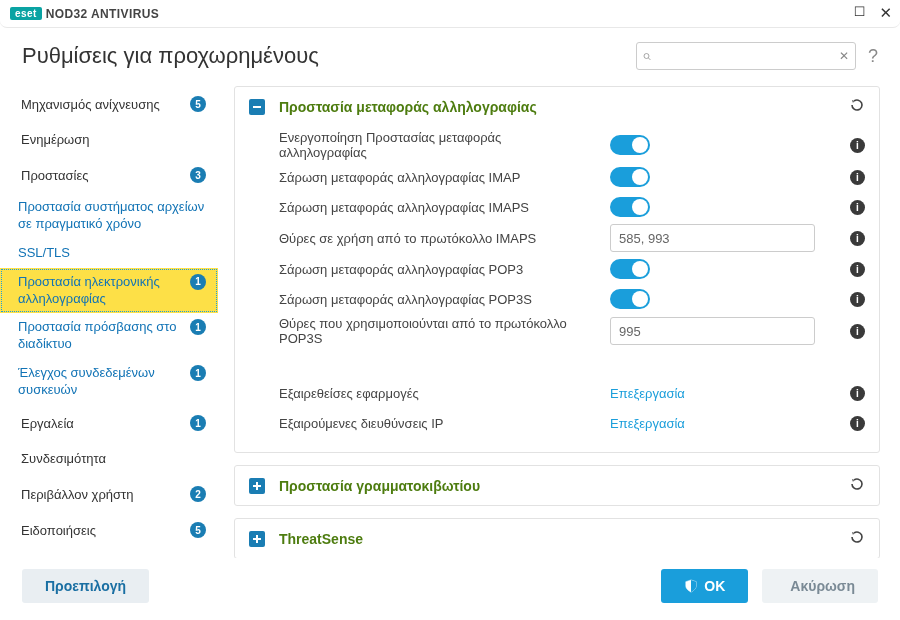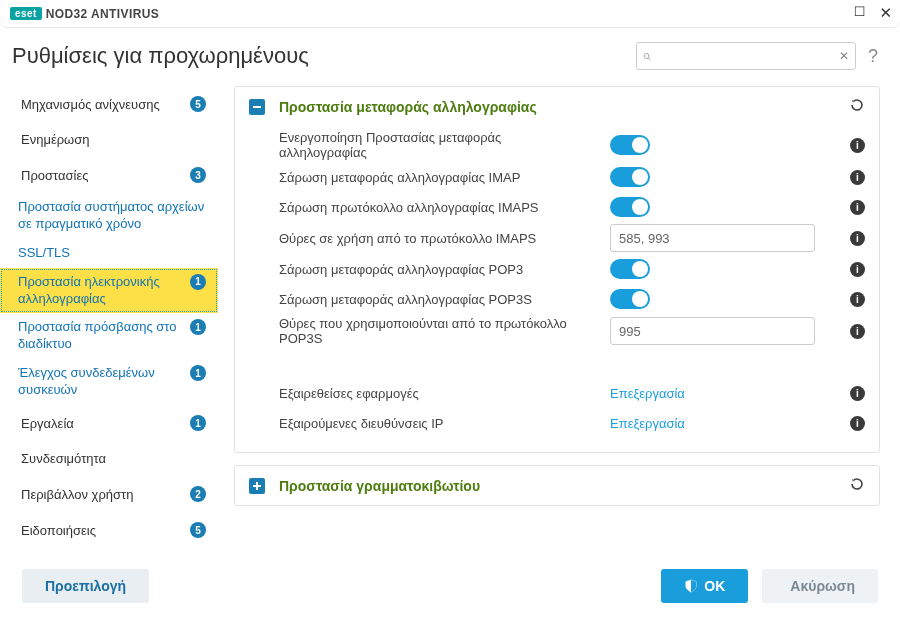--- a/index.html
+++ b/index.html
@@ -2,21 +2,21 @@
 <html><head>
 <meta charset="utf-8">
 <style>
   * { box-sizing: border-box; margin: 0; padding: 0; }
   html, body { width: 900px; height: 620px; font-family: "Segoe UI", Arial, sans-serif; font-size: 13px; color: #333; background: #fff; overflow: hidden; }
   .titlebar { height: 28px; display: flex; align-items: center; padding: 0 10px; border-bottom: 1px solid #e8e8e8; position: relative; border-radius: 7px; }
   .titlebar .brand { display: flex; align-items: center; gap: 4px; font-weight: 600; color: #444; font-size: 12px; letter-spacing: .4px; }
   .titlebar .brand .eset-badge { background:#0aa3a3; color:#fff; font-size:10px; font-weight:700; padding:1px 5px; border-radius:2px; }
   .titlebar .winbtns { position:absolute; right:8px; top:4px; display:flex; gap:14px; color:#333; }
   .titlebar .winbtns span { cursor:pointer; }
-  .headerbar { padding: 14px 22px 12px 12px; display:flex; align-items:center; }
+  .headerbar { padding: 14px 22px 12px 22px; display:flex; align-items:center; }
   .headerbar h1 { font-size: 22px; font-weight: 400; color:#333; flex:1; }
   .searchwrap { width: 220px; height: 28px; border:1px solid #ccc; border-radius:3px; display:flex; align-items:center; padding:0 6px; color:#888; background:#fff; }
   .searchwrap svg { width:13px; height:13px; }
   .searchwrap input { flex:1; border:none; outline:none; font-size:13px; margin:0 6px; }
   .helpbtn { margin-left:12px; color:#888; font-size:18px; }
   .content { display:flex; height: calc(620px - 28px - 60px - 56px); }
   
   .sidebar { width: 218px; padding: 4px 0 0 0; overflow:hidden; }
   .sidebar .sec { border-left: 3px solid transparent; padding: 10px 12px 10px 18px; color:#333; cursor:pointer; display:flex; align-items:center; justify-content: space-between; }
   .sidebar .sec-label { flex:1; }
@@ -149,21 +149,21 @@
             <div class="info"><span class="info-icon-circle">i</span></div>
           </div>
           <div class="row">
             <div class="label">Σάρωση μεταφοράς αλληλογραφίας IMAP</div>
             <div class="ctrl">
               <div class="toggle"></div>
             </div>
             <div class="info"><span class="info-icon-circle">i</span></div>
           </div>
           <div class="row">
-            <div class="label">Σάρωση πρωτόκολλο αλληλογραφίας IMAPS</div>
+            <div class="label">Σάρωση μεταφοράς αλληλογραφίας IMAPS</div>
             <div class="ctrl">
               <div class="toggle"></div>
             </div>
             <div class="info"><span class="info-icon-circle">i</span></div>
           </div>
           <div class="row">
             <div class="label">Θύρες σε χρήση από το πρωτόκολλο IMAPS</div>
             <div class="ctrl">
               <input class="textfield" type="text" value="585, 993" style="">
             </div>
@@ -215,20 +215,35 @@
               <rect x="4" y="1" width="2" height="8" fill="#fff"></rect>
             </svg>
           </span>
           <span class="panel-title">Προστασία γραμματοκιβωτίου</span>
           <span class="reset-icon"><svg width="16" height="16" viewBox="0 0 16 16" fill="none" stroke="#444" stroke-width="1.6">
               <path d="M3 8 A5 5 0 1 0 5 4"></path>
               <polyline points="3,3 5,4 4,6" fill="#444" stroke="none"></polyline>
             </svg></span>
         </div>
       </div>
+      <div class="panel">
+        <div class="panel-header">
+          <span class="expand-icon">
+            <svg viewBox="0 0 10 10">
+              <rect x="1" y="4" width="8" height="2" fill="#fff"></rect>
+              <rect x="4" y="1" width="2" height="8" fill="#fff"></rect>
+            </svg>
+          </span>
+          <span class="panel-title">ThreatSense</span>
+          <span class="reset-icon"><svg width="16" height="16" viewBox="0 0 16 16" fill="none" stroke="#444" stroke-width="1.6">
+              <path d="M3 8 A5 5 0 1 0 5 4"></path>
+              <polyline points="3,3 5,4 4,6" fill="#444" stroke="none"></polyline>
+            </svg></span>
+        </div>
+      </div>
     </div>
 </div>
 
 <div class="footer">
   <div class="btn btn-default">Προεπιλογή</div>
   <div class="spacer"></div>
   <div class="btn btn-primary">
     <svg width="14" height="14" viewBox="0 0 16 16" fill="#fff">
         <path d="M8 1 L14 3 V8 C14 12 8 15 8 15 C8 15 2 12 2 8 V3 Z" stroke="#fff" stroke-width="0.5" fill="#fff"></path>
         <path d="M8 1 L14 3 V8 C14 12 8 15 8 15 Z" fill="#1a9edb"></path>

